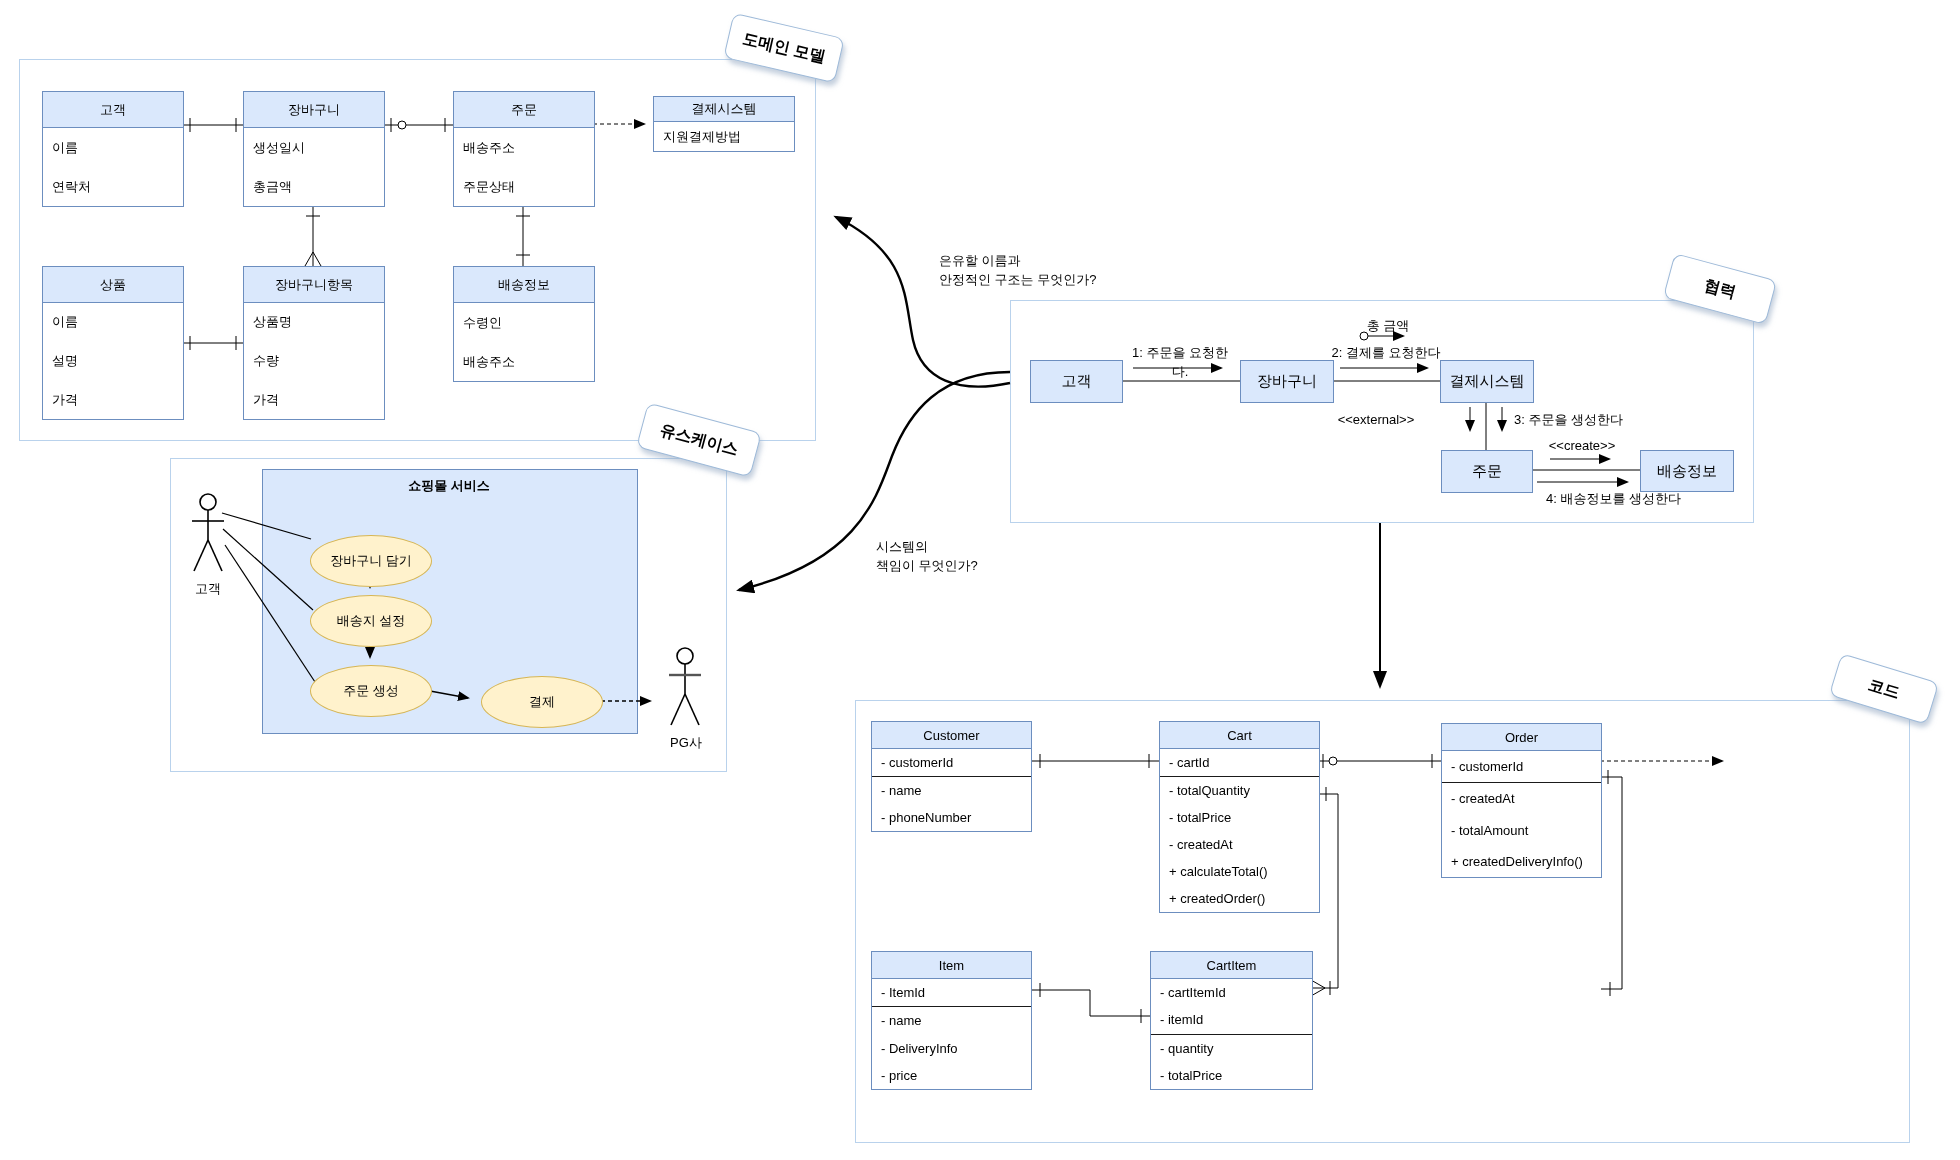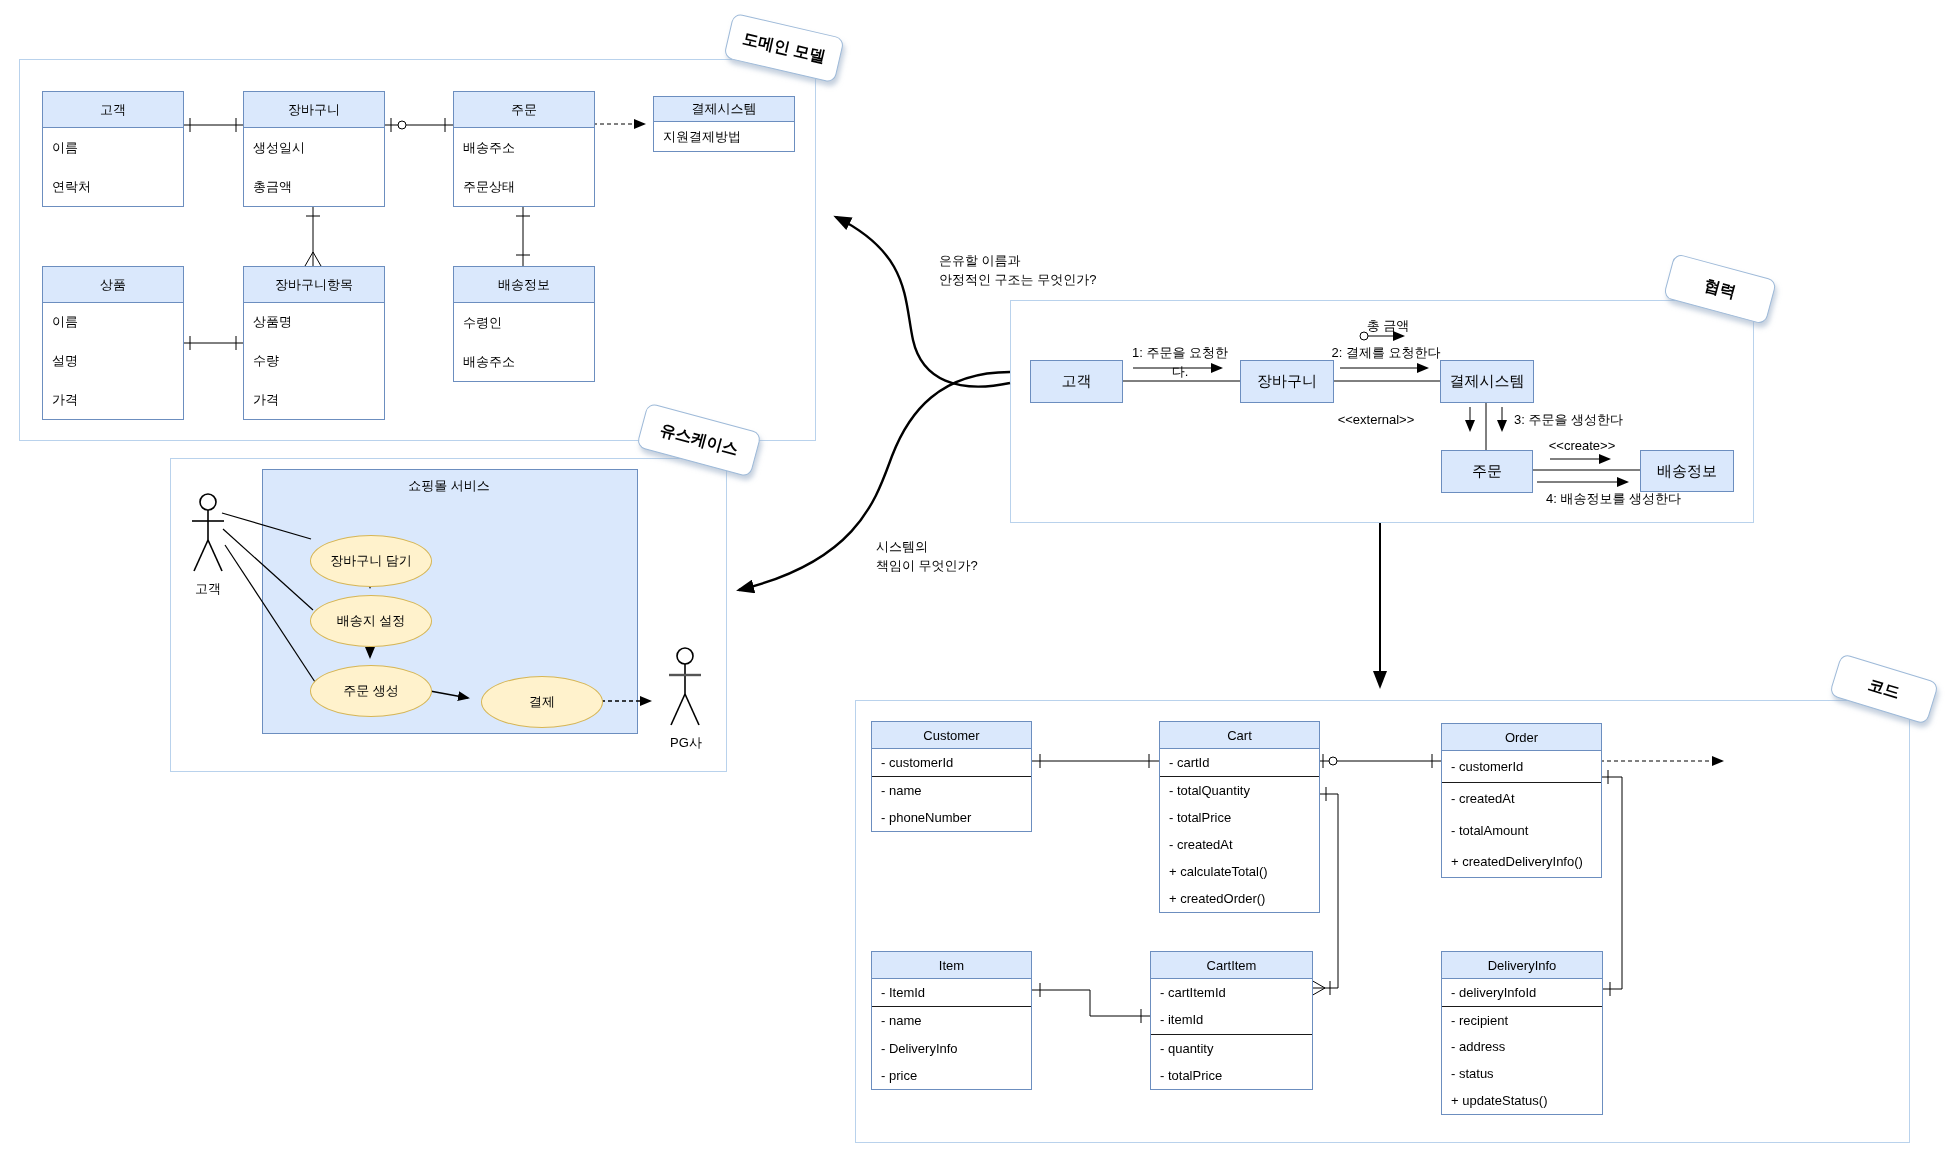--- a/index.html
+++ b/index.html
@@ -15,21 +15,21 @@
   
   .box{position:absolute;display:flex;flex-direction:column;background:#fff;border:1px solid #6c8ebf;z-index:3;font-size:13px;}
   .box-h{flex:0 0 auto;background:#dae8fc;border-bottom:1px solid #6c8ebf;display:flex;align-items:center;justify-content:center;}
   .row{flex:1;display:flex;align-items:center;padding-left:9px;background:#fff;}
   .row.sep{border-top:1px solid #1a1a1a;}
   
   .obj{position:absolute;background:#dae8fc;border:1px solid #6c8ebf;display:flex;align-items:center;justify-content:center;
        font-size:15px;z-index:3;}
   
   .sysbox{position:absolute;background:#dae8fc;border:1px solid #6c8ebf;z-index:2;}
-  .systitle{position:absolute;font-size:13px;text-align:center;z-index:3;}
+  .systitle{position:absolute;font-size:13px;text-align:center;z-index:3;font-weight:bold;}
   .uc{position:absolute;background:#fff2cc;border:1px solid #d6b656;border-radius:50%;
       display:flex;align-items:center;justify-content:center;font-size:13px;z-index:3;}
   .actor{position:absolute;z-index:3;}
   .actor-label{position:absolute;font-size:13px;text-align:center;z-index:3;}
   
   .lbl{position:absolute;font-size:13px;white-space:pre-line;z-index:4;line-height:1.45;}
   .lbl.c{text-align:center;}
 </style>
 </head>
 <body>
@@ -277,22 +277,14 @@
   </div>
 
   <div class="box" style="left:1150px;top:951px;width:161px;height:137px">
     <div class="box-h" style="height:26px">CartItem</div>
     <div class="row">- cartItemId</div>
     <div class="row">- itemId</div>
     <div class="row sep">- quantity</div>
     <div class="row">- totalPrice</div>
   </div>
 
-  <div class="box" style="left:1441px;top:951px;width:160px;height:162px">
-    <div class="box-h" style="height:26px">DeliveryInfo</div>
-    <div class="row">- deliveryInfoId</div>
-    <div class="row sep">- recipient</div>
-    <div class="row">- address</div>
-    <div class="row">- status</div>
-    <div class="row">+ updateStatus()</div>
-  </div>
 
 </div>
 
 </body></html>

